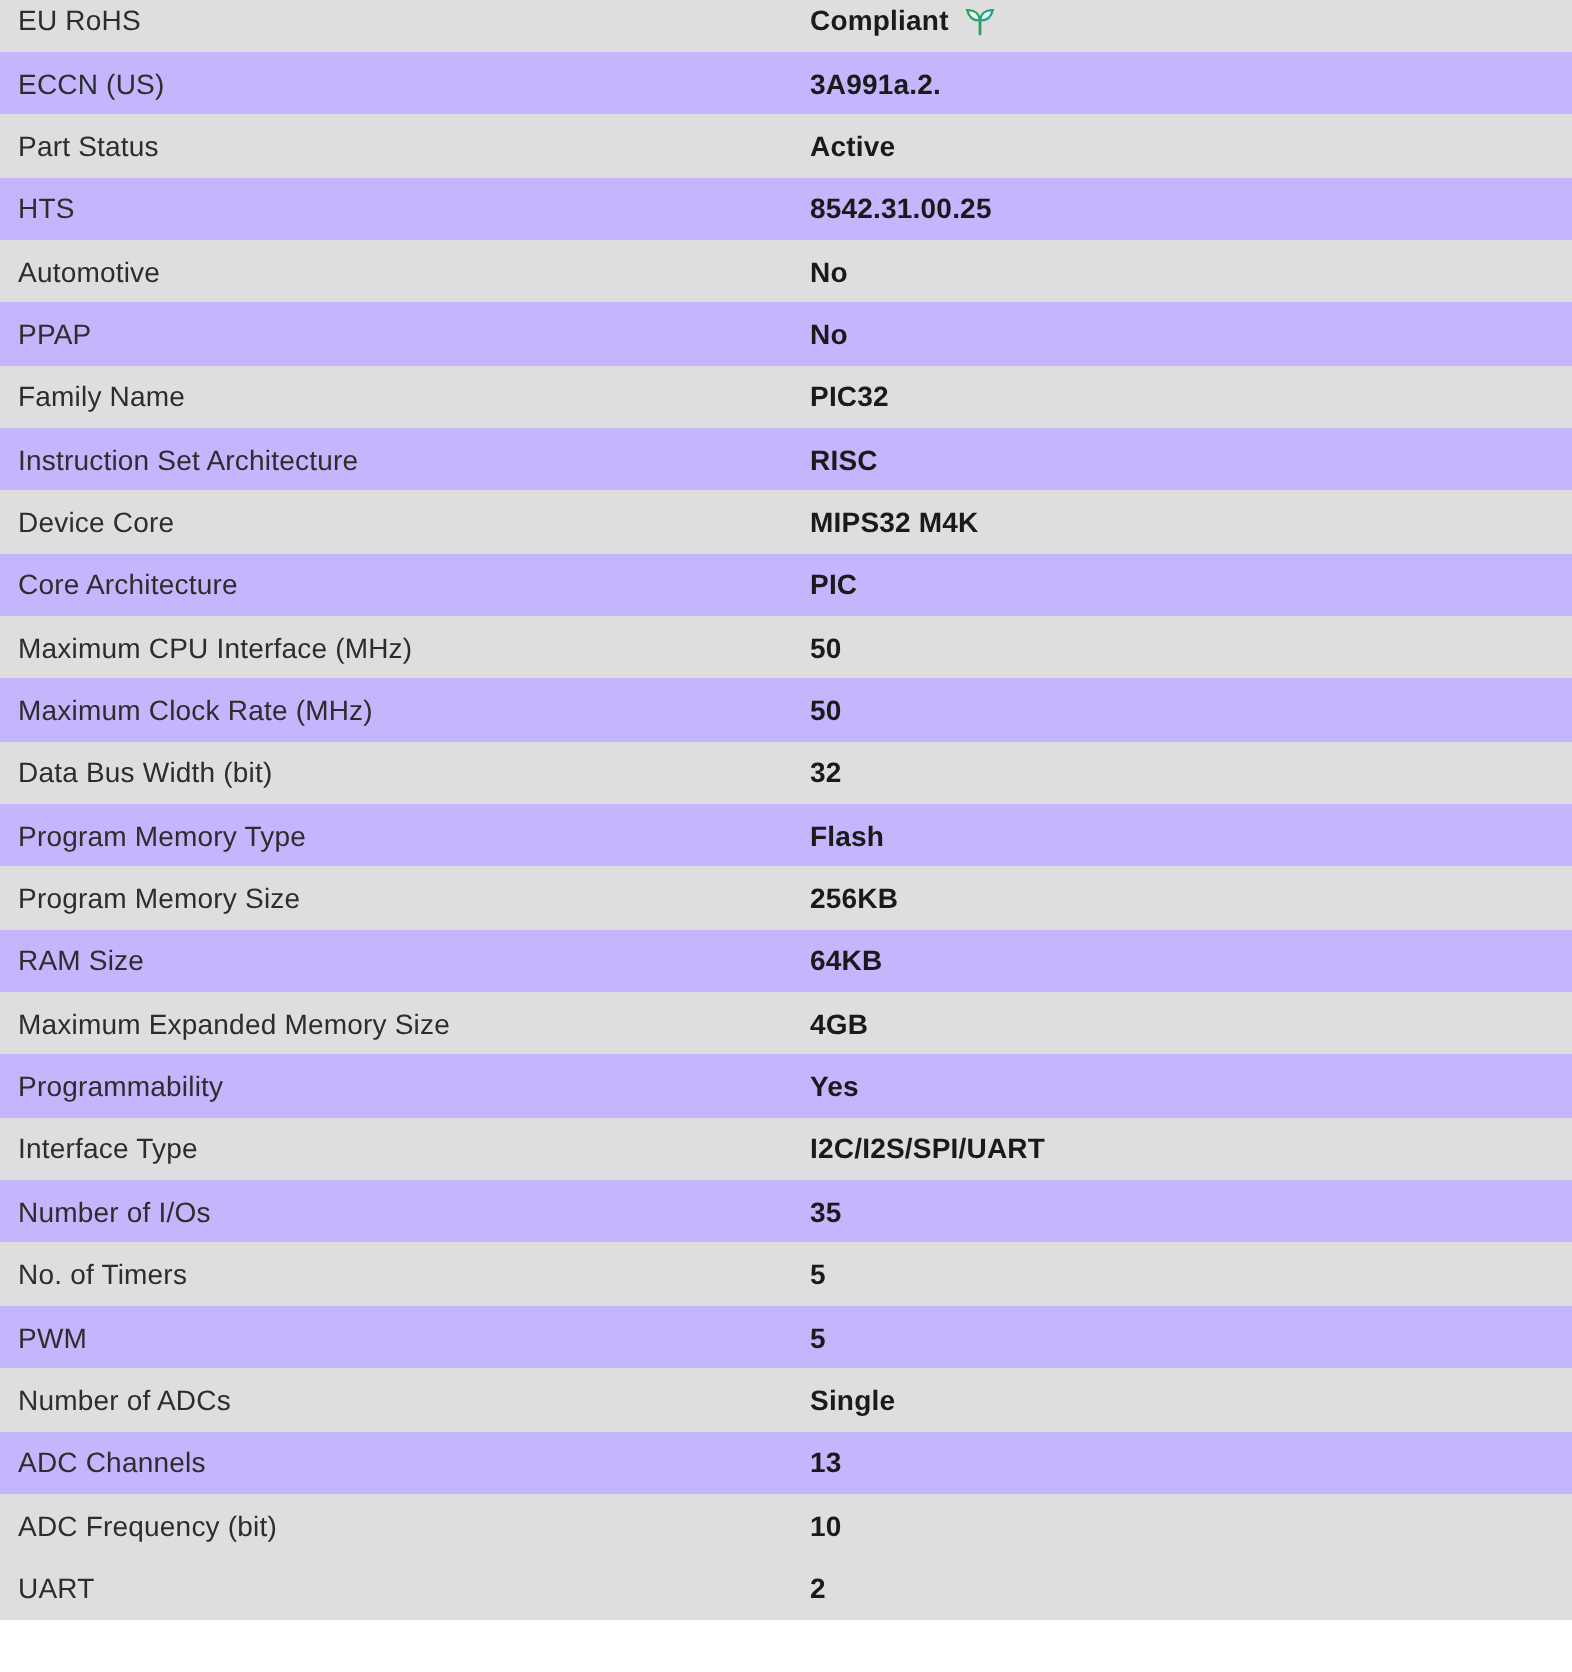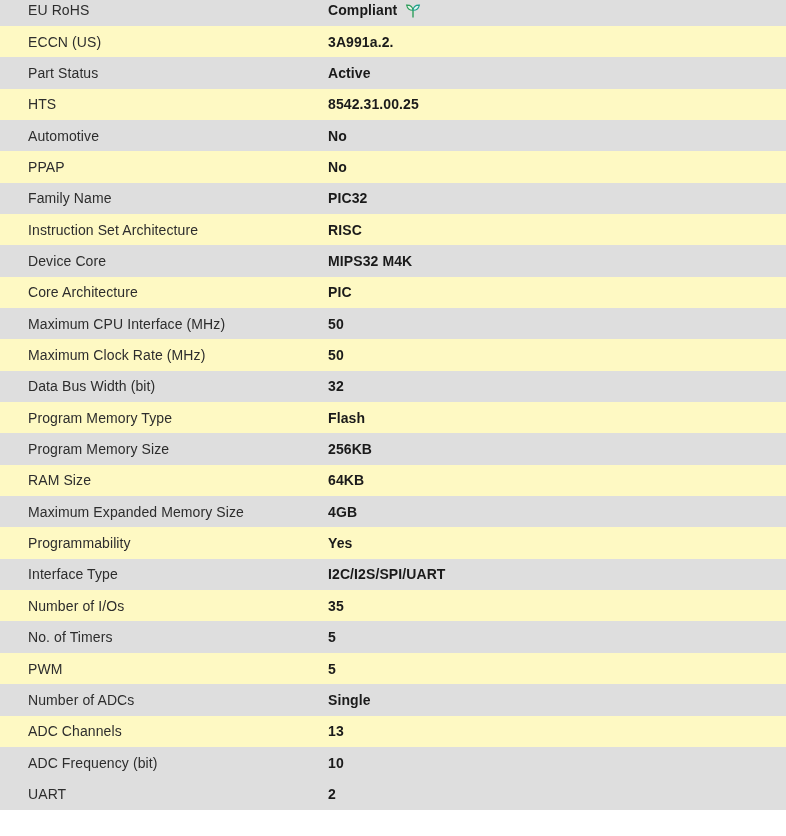--- a/index.html
+++ b/index.html
@@ -14,29 +14,29 @@
     font-family: "Liberation Sans", sans-serif;
   }
   .spec-table {
     margin-top: -5.4px;
     width: 786px;
   }
   .row {
     height: 31.35px;
     display: flex;
     align-items: center;
-    background: #fef9c3;
+    background: #c4b5fd;
   }
   .row.striped {
     background: var(--stripe, #dedede);
   }
   .cell.label {
     box-sizing: border-box;
-    width: 328px;
-    padding-left: 28px;
+    width: 405px;
+    padding-left: 9px;
     font-size: 14px;
     font-weight: 400;
     color: var(--label-color, #2d2d2d);
     letter-spacing: 0.1px;
     white-space: nowrap;
   }
   .cell.value {
     flex: 1;
     display: flex;
     align-items: flex-end;

